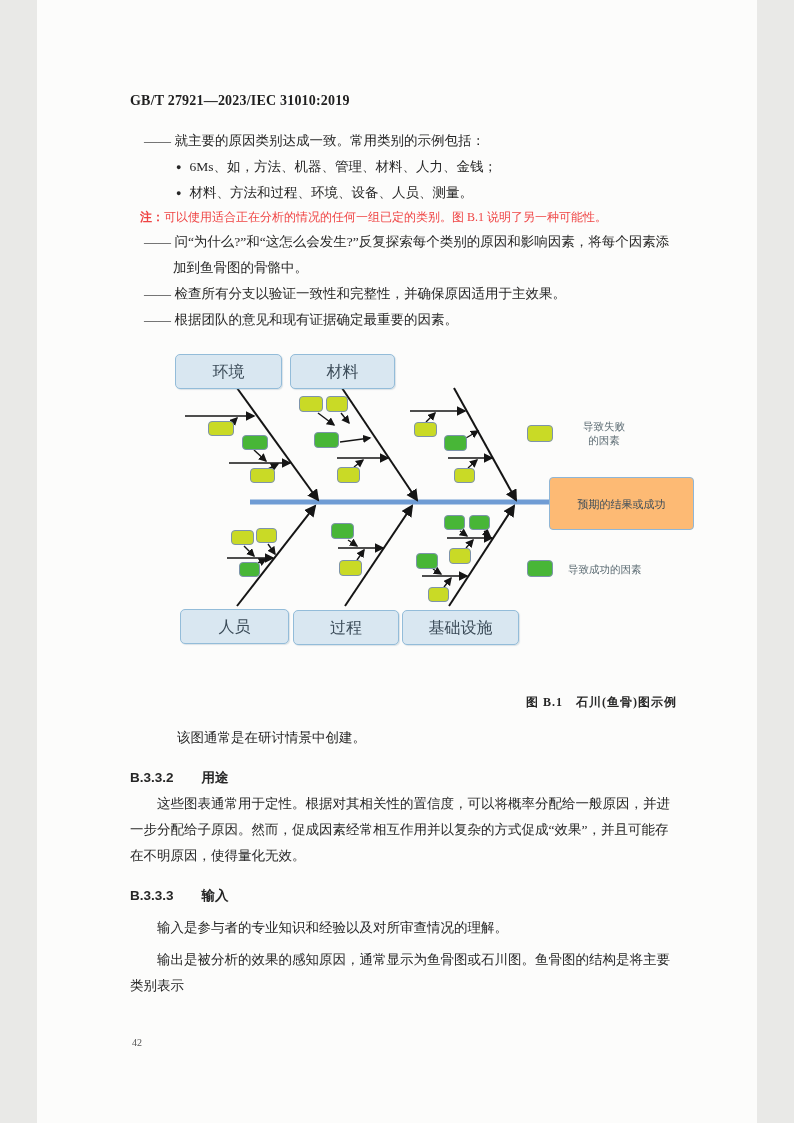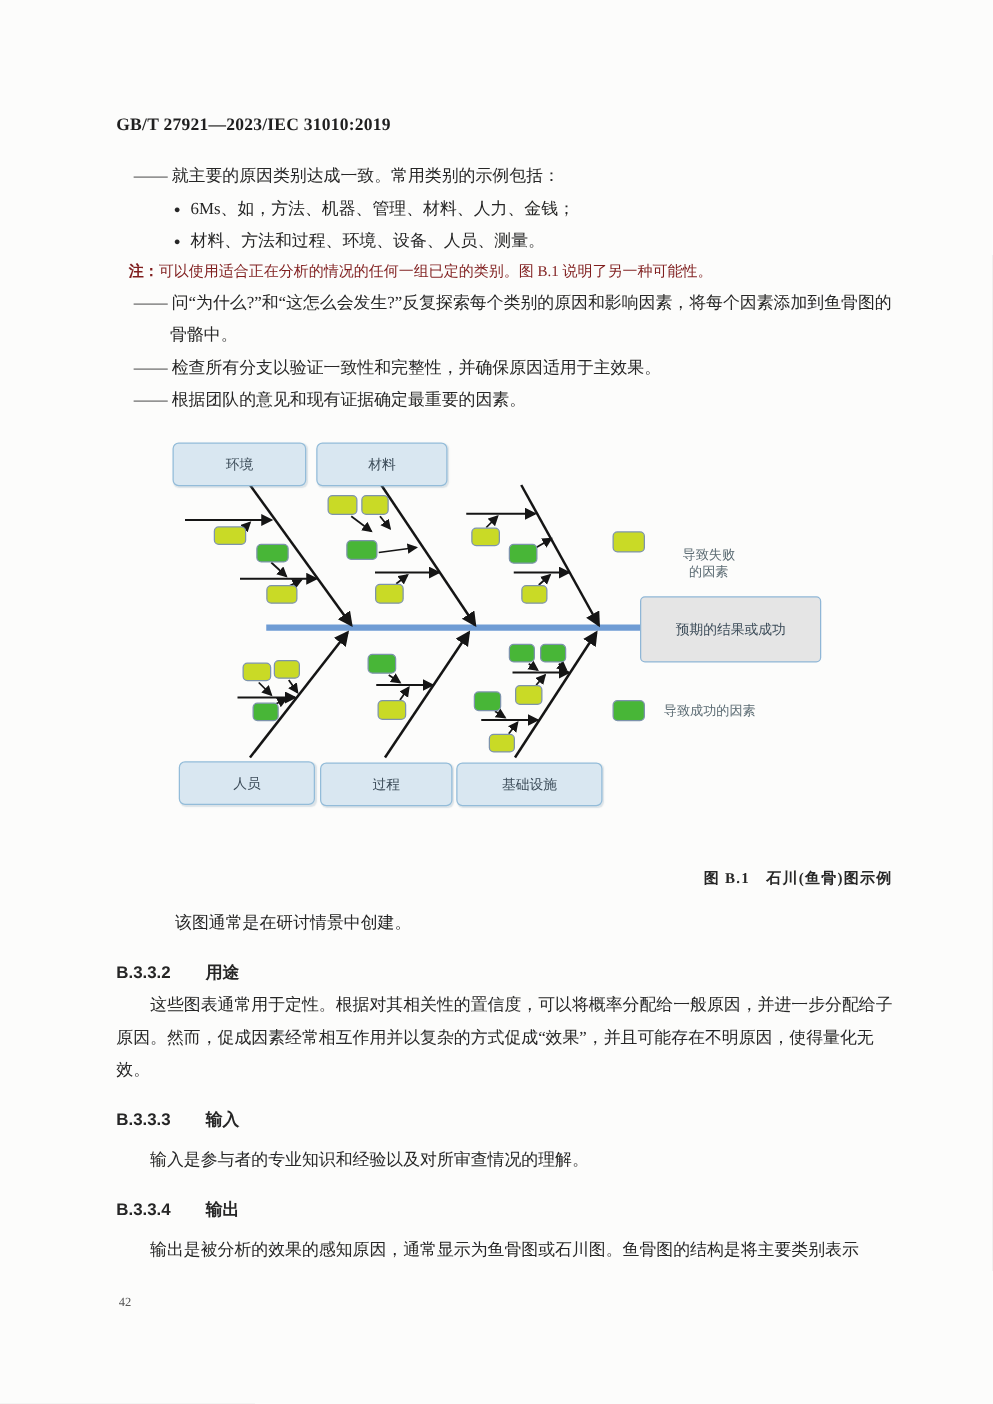--- a/index.html
+++ b/index.html
@@ -1,47 +1,47 @@
 <!DOCTYPE html>
 <html><head>
 <meta charset="utf-8">
 <style>
   html,body{margin:0;padding:0;background:#e9e9e7;}
   .page{
-    position:relative; width:794px; height:1123px; margin:0 auto;
+    position:relative; width:720px; height:1123px; margin:0 auto;
     background:#fcfcfb; box-sizing:border-box;
     padding:88px 80px 0 93px;
     font-family:"Liberation Serif","DejaVu Serif",serif;
     color:#262626; font-size:13.5px; line-height:26px;
   }
   .header{font-size:14px; letter-spacing:.2px; color:#1f1f1f; margin-bottom:14px; font-weight:600;}
   .indent2{padding-left:47px;}
   .dash-item{padding-left:36px; text-indent:-29px; margin-left:7px;}
   .bullet-item{padding-left:64px; text-indent:-18px;}
   .bullet-mark{font-size:9px; vertical-align:1px; padding-right:8px;}
-  .note-line{font-size:12px; line-height:23px; padding-left:10px; color:#7f1d1d;}
+  .note-line{font-size:12px; line-height:23px; padding-left:10px; color:#ef4444;}
   .note-label{font-weight:700;}
   .fig-caption{text-align:right; font-weight:700; font-size:12px; margin-top:30px; letter-spacing:1px;}
   .para{ text-indent:2em; }
   .heading{font-weight:700; font-family:"Liberation Sans","DejaVu Sans",sans-serif; font-size:13.5px; margin-top:14px;}
   .heading .hnum{margin-right:28px;}
   .pagenum{position:absolute; left:95px; top:1030px; font-size:10px; color:#555;}
 
   
   .diagram{position:relative; width:560px; height:320px; margin:6px 0 0 12px;
            font-family:"Liberation Sans","DejaVu Sans",sans-serif;}
   .diagram svg{position:absolute; left:0; top:0;}
   .catbox{
     position:absolute; display:flex; align-items:center; justify-content:center;
     background:#d9e7f1; border:1px solid #93bcd9; border-radius:5px;
-    font-size:11px; color:#3c4c59; box-shadow:1px 1px 1px rgba(120,150,170,.25);
+    font-size:16px; color:#3c4c59; box-shadow:1px 1px 1px rgba(120,150,170,.25);
   }
   .resultbox{
     position:absolute; display:flex; align-items:center; justify-content:center;
-    background:#e5e5e5; border:1px solid #8fb6d6; border-radius:4px;
+    background:#fdba74; border:1px solid #8fb6d6; border-radius:4px;
     font-size:11px; color:#3c4c59;
   }
   .factor{position:absolute; border:1.5px solid #7d93ac; border-radius:4px; box-sizing:border-box;}
   .fy{background:#c9da26;}
   .fg{background:#48b637;}
   .legend-text{position:absolute; font-size:10.5px; color:#5a6a72; line-height:14px;}
 </style>
 </head>
 <body>
 
@@ -135,35 +135,34 @@
     <div class="factor fg" style="left:97px;top:223px;width:21px;height:15px;"></div>
     <div class="factor fg" style="left:189px;top:184px;width:23px;height:16px;"></div>
     <div class="factor fy" style="left:197px;top:221px;width:23px;height:16px;"></div>
     <div class="factor fg" style="left:302px;top:176px;width:21px;height:15px;"></div>
     <div class="factor fg" style="left:327px;top:176px;width:21px;height:15px;"></div>
     <div class="factor fy" style="left:307px;top:209px;width:22px;height:16px;"></div>
     <div class="factor fg" style="left:274px;top:214px;width:22px;height:16px;"></div>
     <div class="factor fy" style="left:286px;top:248px;width:21px;height:15px;"></div>
 
     <div class="factor fy" style="left:385px;top:86px;width:26px;height:17px;"></div>
-    <div class="legend-text" style="left:430px;top:80px;width:64px;text-align:center;margin-top:18px;">
+    <div class="legend-text" style="left:430px;top:80px;width:64px;text-align:center;">
       <div>导致失败</div>
       <div>的因素</div>
     </div>
     <div class="factor fg" style="left:385px;top:221px;width:26px;height:17px;"></div>
     <div class="legend-text" style="left:426px;top:223px;">导致成功的因素</div>
   </div>
 
   <div class="fig-caption">图 B.1　石川(鱼骨)图示例</div>
 
   <div class="indent2" style="margin-top:10px;">该图通常是在研讨情景中创建。</div>
 
   <div class="heading"><span class="hnum">B.3.3.2</span><span>用途</span></div>
   <div class="para">这些图表通常用于定性。根据对其相关性的置信度，可以将概率分配给一般原因，并进一步分配给子原因。然而，促成因素经常相互作用并以复杂的方式促成“效果”，并且可能存在不明原因，使得量化无效。</div>
 
   <div class="heading"><span class="hnum">B.3.3.3</span><span>输入</span></div>
   <div class="para" style="margin-top:6px;">输入是参与者的专业知识和经验以及对所审查情况的理解。</div>
 
-  <div class="heading"><span class="hnum">B.3.3.4</span><span>输出</span></div>
   <div class="para" style="margin-top:6px;">输出是被分析的效果的感知原因，通常显示为鱼骨图或石川图。鱼骨图的结构是将主要类别表示</div>
 
   <div class="pagenum">42</div>
 </div>
 
 </body></html>

